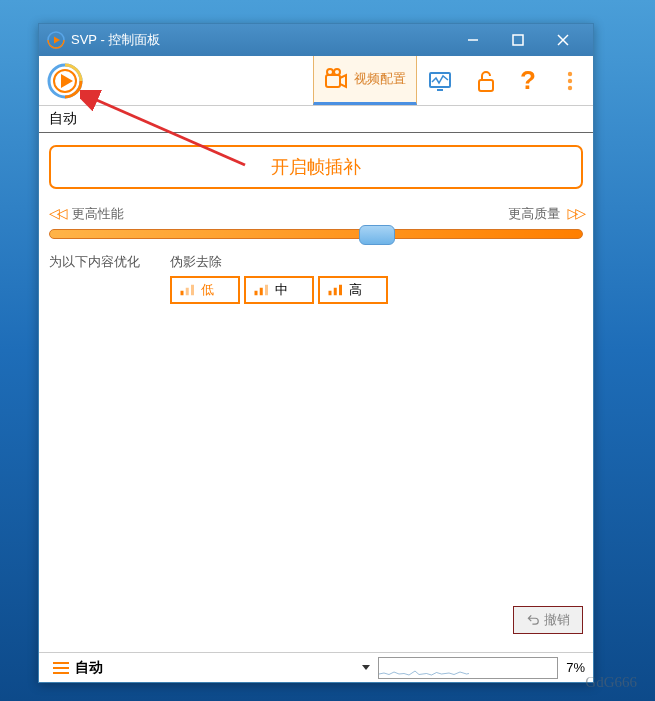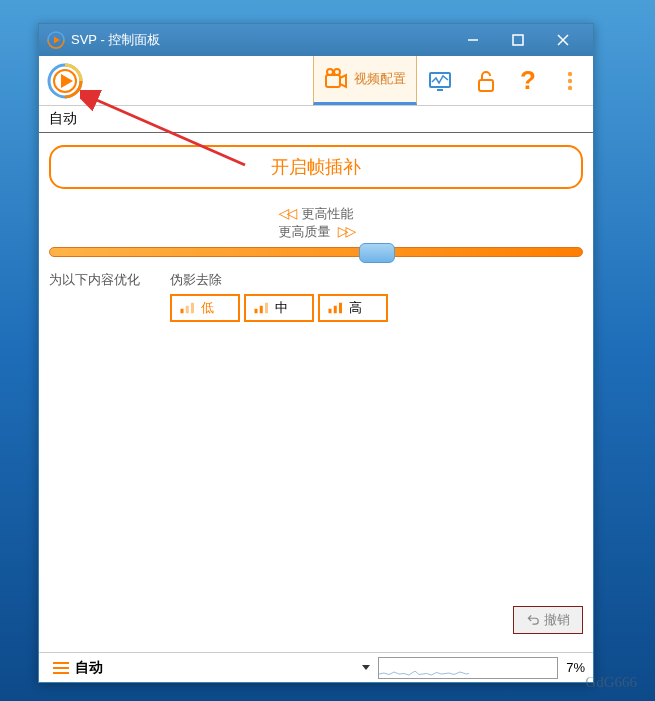--- a/index.html
+++ b/index.html
@@ -103,30 +103,29 @@
       flex-direction: column;
     }
     .big-button {
       border: 2px solid #ff7f00;
       color: #ff7f00;
       background: #fff;
       text-align: center;
       padding: 8px;
       font-size: 18px;
       cursor: pointer;
-      border-radius: 15px;
+      border-radius: 7px;
     }
     .slider-section { margin-top: 16px; }
     .slider-labels {
       display: flex;
       justify-content: space-between;
-      align-items: center;
+      align-items: flex-end;
       color: #666;
       font-size: 13px;
-      flex-direction: column;
     }
     .slider-arrow { color: #ff7f00; font-size: 14px; letter-spacing: -3px; }
     .slider-track {
       margin-top: 6px;
       height: 10px;
       background: linear-gradient(90deg, #ffb347 0%, #ff7f00 100%);
       border-radius: 5px;
       position: relative;
       border: 1px solid #d97520;
     }

